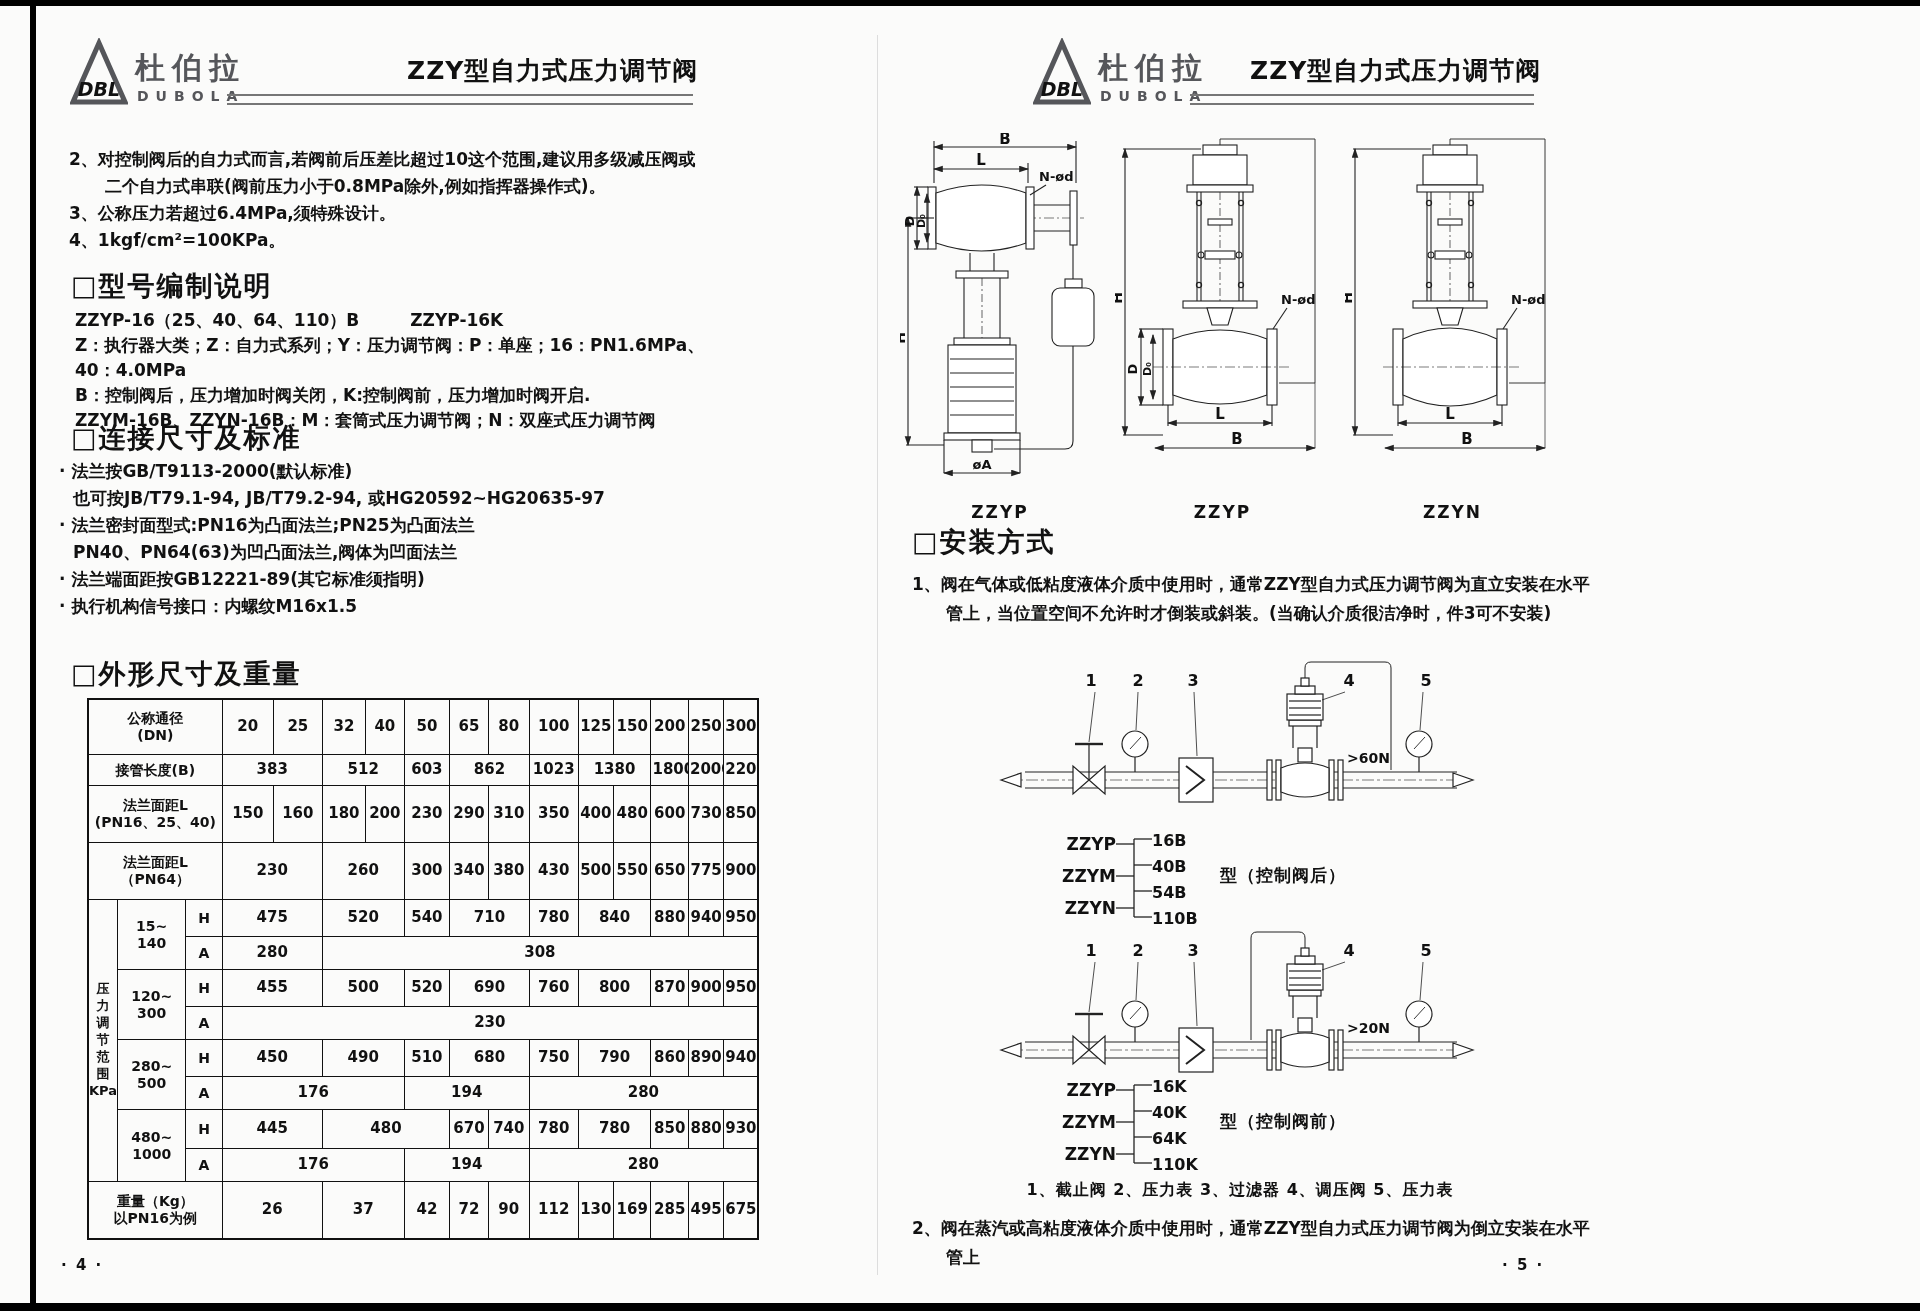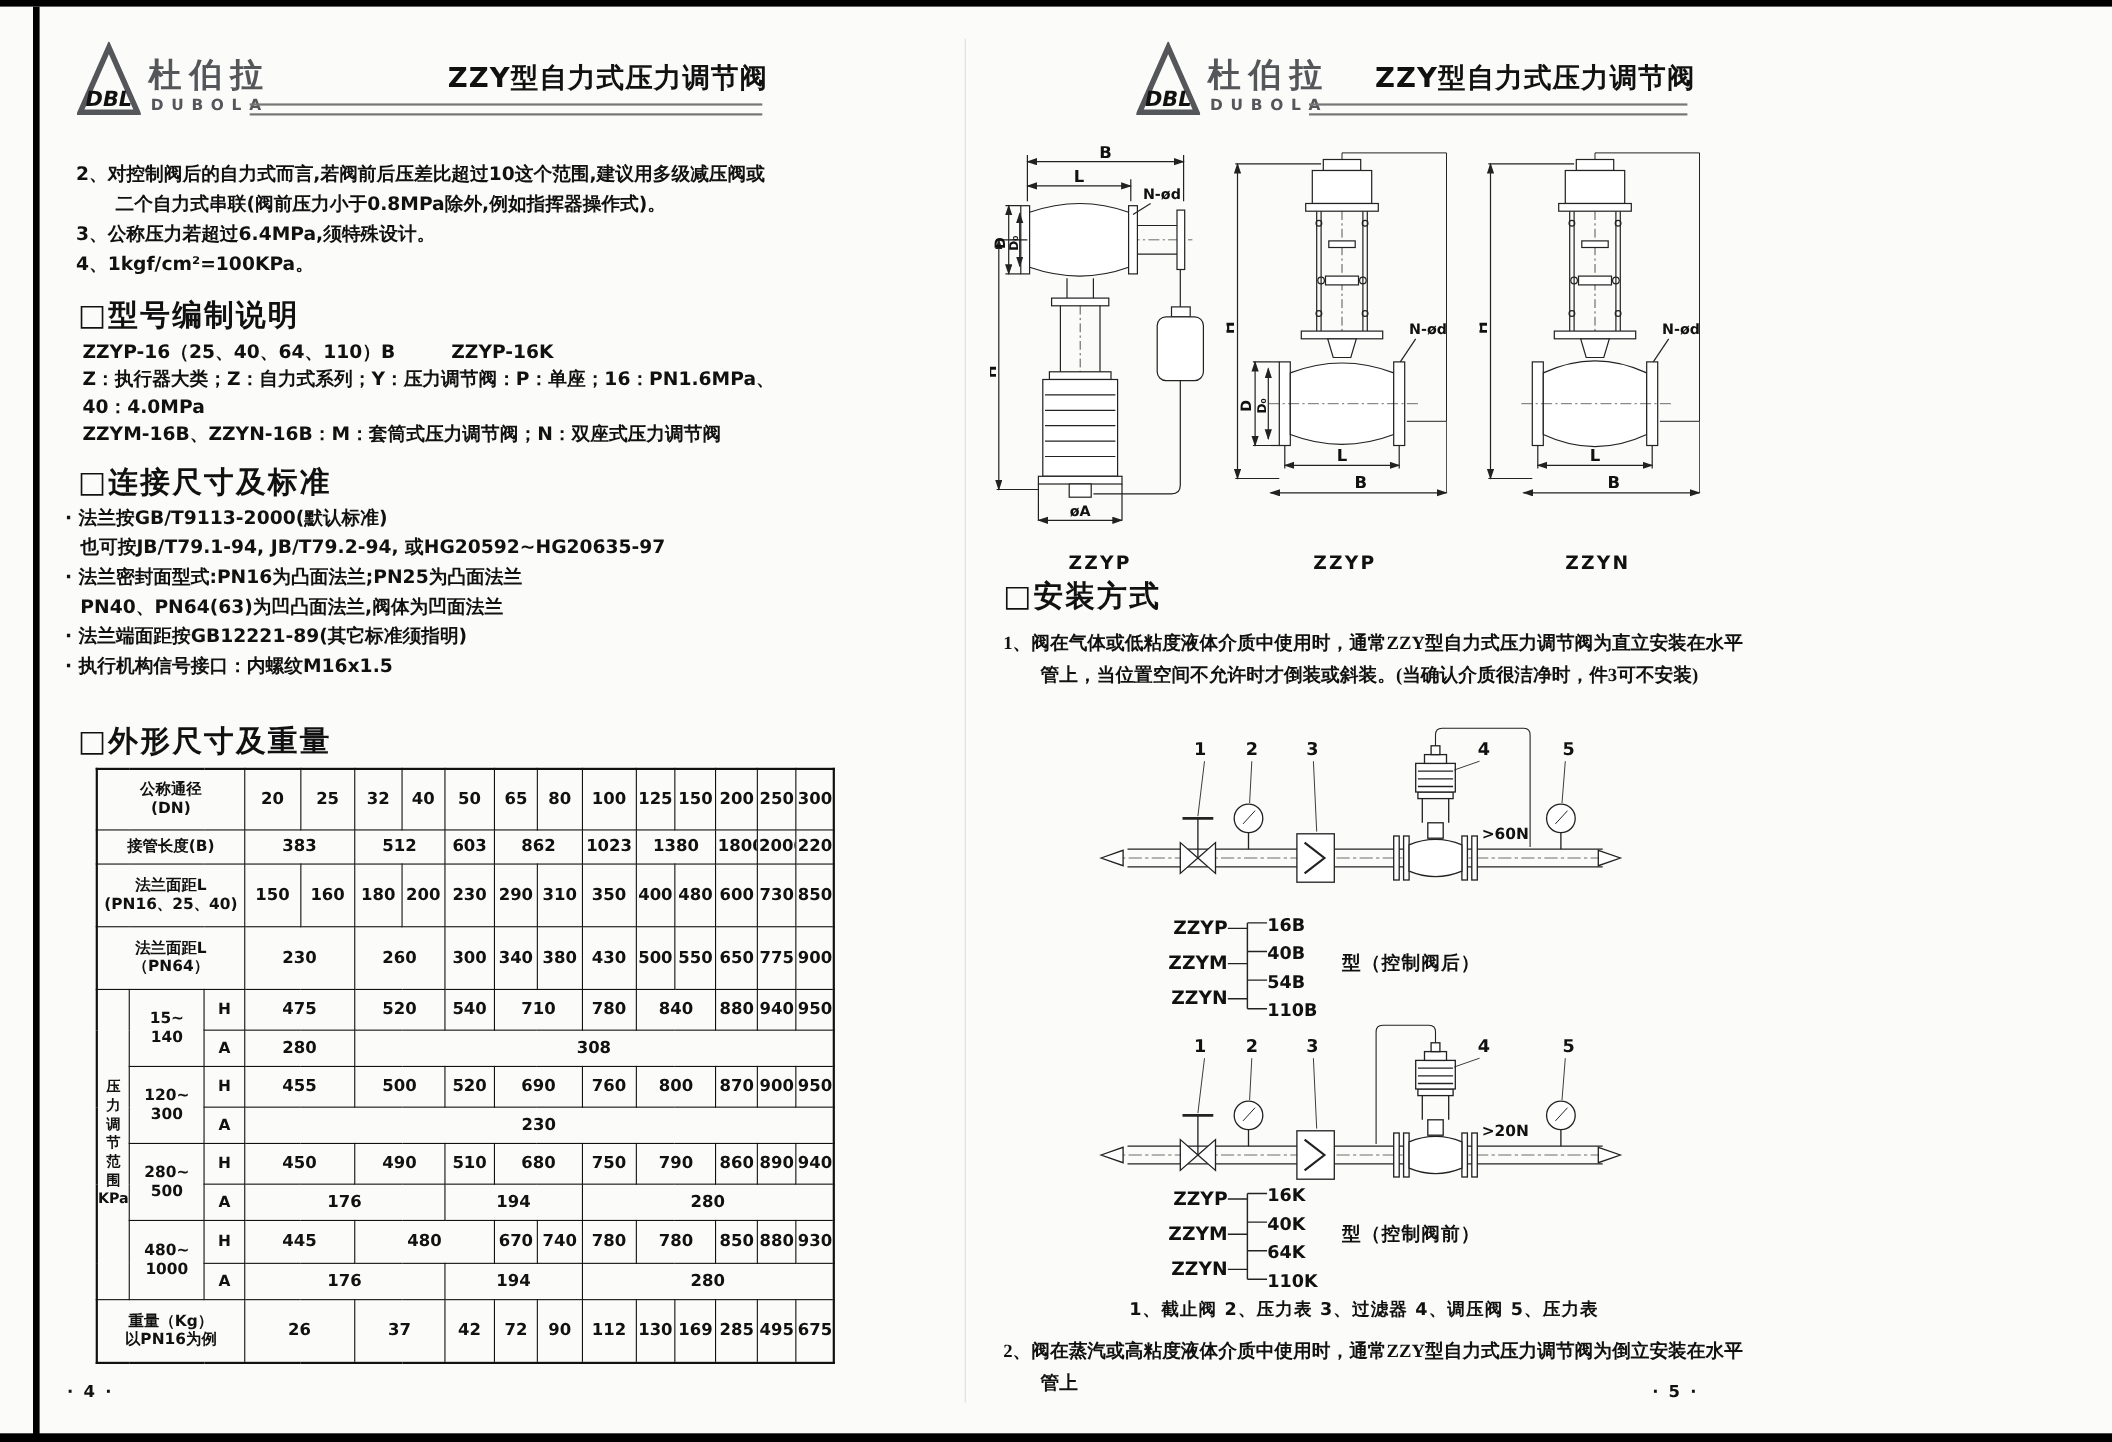--- a/index.html
+++ b/index.html
@@ -25,21 +25,21 @@
   .hrule{height:7px;border-top:2px solid #767676;border-bottom:2px solid #767676;}
   .page-title{font-size:25px;font-weight:bold;letter-spacing:1px;white-space:nowrap;}
 
   
   .note,.bullet,.install-item{font-size:17px;font-weight:bold;line-height:27px;}
   .hang36{padding-left:36px;text-indent:-36px;}
   .hang14{padding-left:14px;text-indent:-14px;}
   .cont{padding-left:14px;}
   .sec-heading{font-size:27px;font-weight:bold;letter-spacing:2px;white-space:nowrap;}
   .model-line{font-size:17px;font-weight:bold;line-height:25px;white-space:pre-wrap;}
-  .install-item{line-height:29px;font-family:Liberation Serif, serif;}
+  .install-item{line-height:29px;}
   .hang34{padding-left:34px;text-indent:-34px;}
   .page-no{font-size:15px;font-weight:bold;letter-spacing:2px;}
 
   
   table{border-collapse:collapse;table-layout:fixed;width:672px;border:2.5px solid #111;}
   td{border:1.6px solid #111;text-align:center;vertical-align:middle;
      font-weight:bold;font-size:15px;white-space:pre-line;line-height:1.18;padding:1px;overflow:hidden;}
   td.lbl{font-size:14px;}
   td.vlbl{font-size:13px;line-height:1.3;padding:2px 0;}
   tr:nth-child(1) td{height:52px;} tr:nth-child(2) td{height:28px;}
@@ -86,20 +86,21 @@
   <div class="abs" style="left:24px;top:118px;width:642px">
     <div class="note hang36"><span>2、</span><span>对控制阀后的自力式而言,若阀前后压差比超过10这个范围,建议用多级减压阀或二个自力式串联(阀前压力小于0.8MPa除外,例如指挥器操作式)。</span></div>
     <div class="note hang36"><span>3、</span><span>公称压力若超过6.4MPa,须特殊设计。</span></div>
     <div class="note hang36"><span>4、</span><span>1kgf/cm²=100KPa。</span></div>
   </div>
 
   <div class="abs sec-heading" style="left:26px;top:240px">□型号编制说明</div>
   <div class="abs" style="left:30px;top:280px;width:660px">
     <div class="model-line">ZZYP-16（25、40、64、110）B　　　ZZYP-16K</div>
     <div class="model-line">Z：执行器大类；Z：自力式系列；Y：压力调节阀：P：单座；16：PN1.6MPa、40：4.0MPa</div>
+    <div class="model-line">B：控制阀后，压力增加时阀关闭，K:控制阀前，压力增加时阀开启.</div>
     <div class="model-line">ZZYM-16B、ZZYN-16B：M：套筒式压力调节阀；N：双座式压力调节阀</div>
   </div>
 
   <div class="abs sec-heading" style="left:26px;top:392px">□连接尺寸及标准</div>
   <div class="abs" style="left:14px;top:430px;width:650px">
     <div class="bullet hang14"><span>· </span><span>法兰按GB/T9113-2000(默认标准)</span></div>
     <div class="bullet cont"><span>也可按JB/T79.1-94, JB/T79.2-94, 或HG20592~HG20635-97</span></div>
     <div class="bullet hang14"><span>· </span><span>法兰密封面型式:PN16为凸面法兰;PN25为凸面法兰</span></div>
     <div class="bullet cont"><span>PN40、PN64(63)为凹凸面法兰,阀体为凹面法兰</span></div>
     <div class="bullet hang14"><span>· </span><span>法兰端面距按GB12221-89(其它标准须指明)</span></div>

